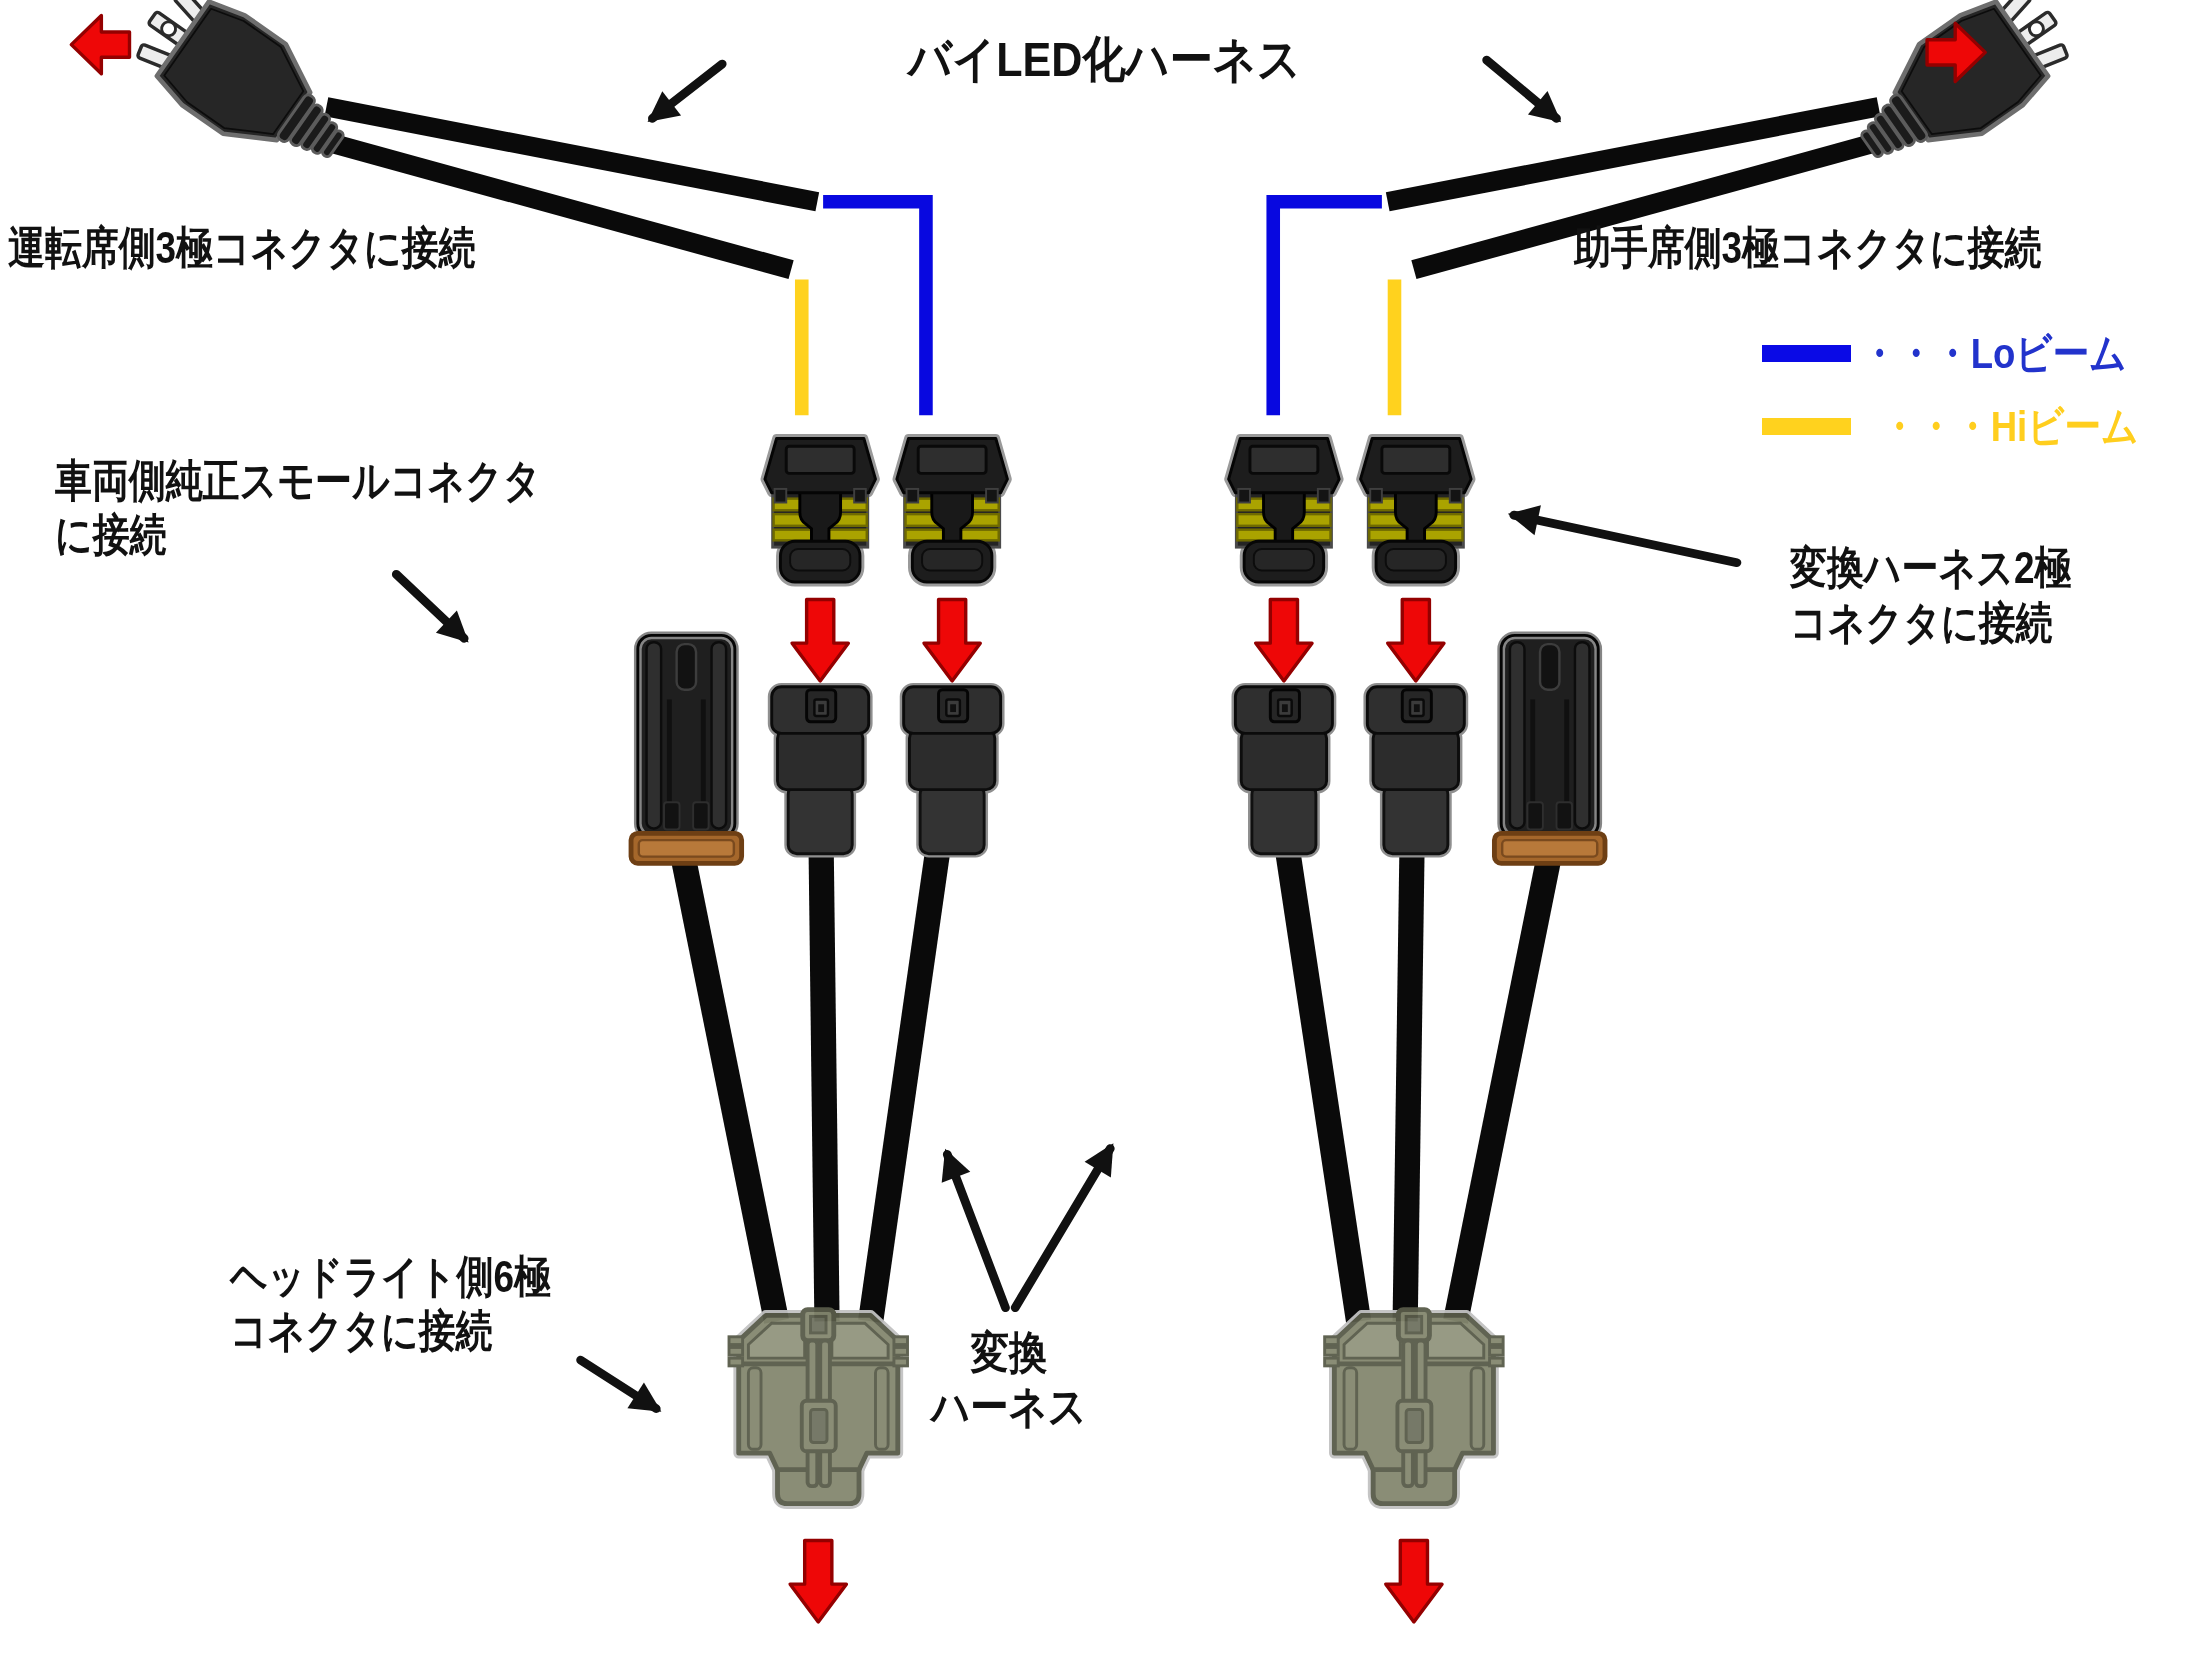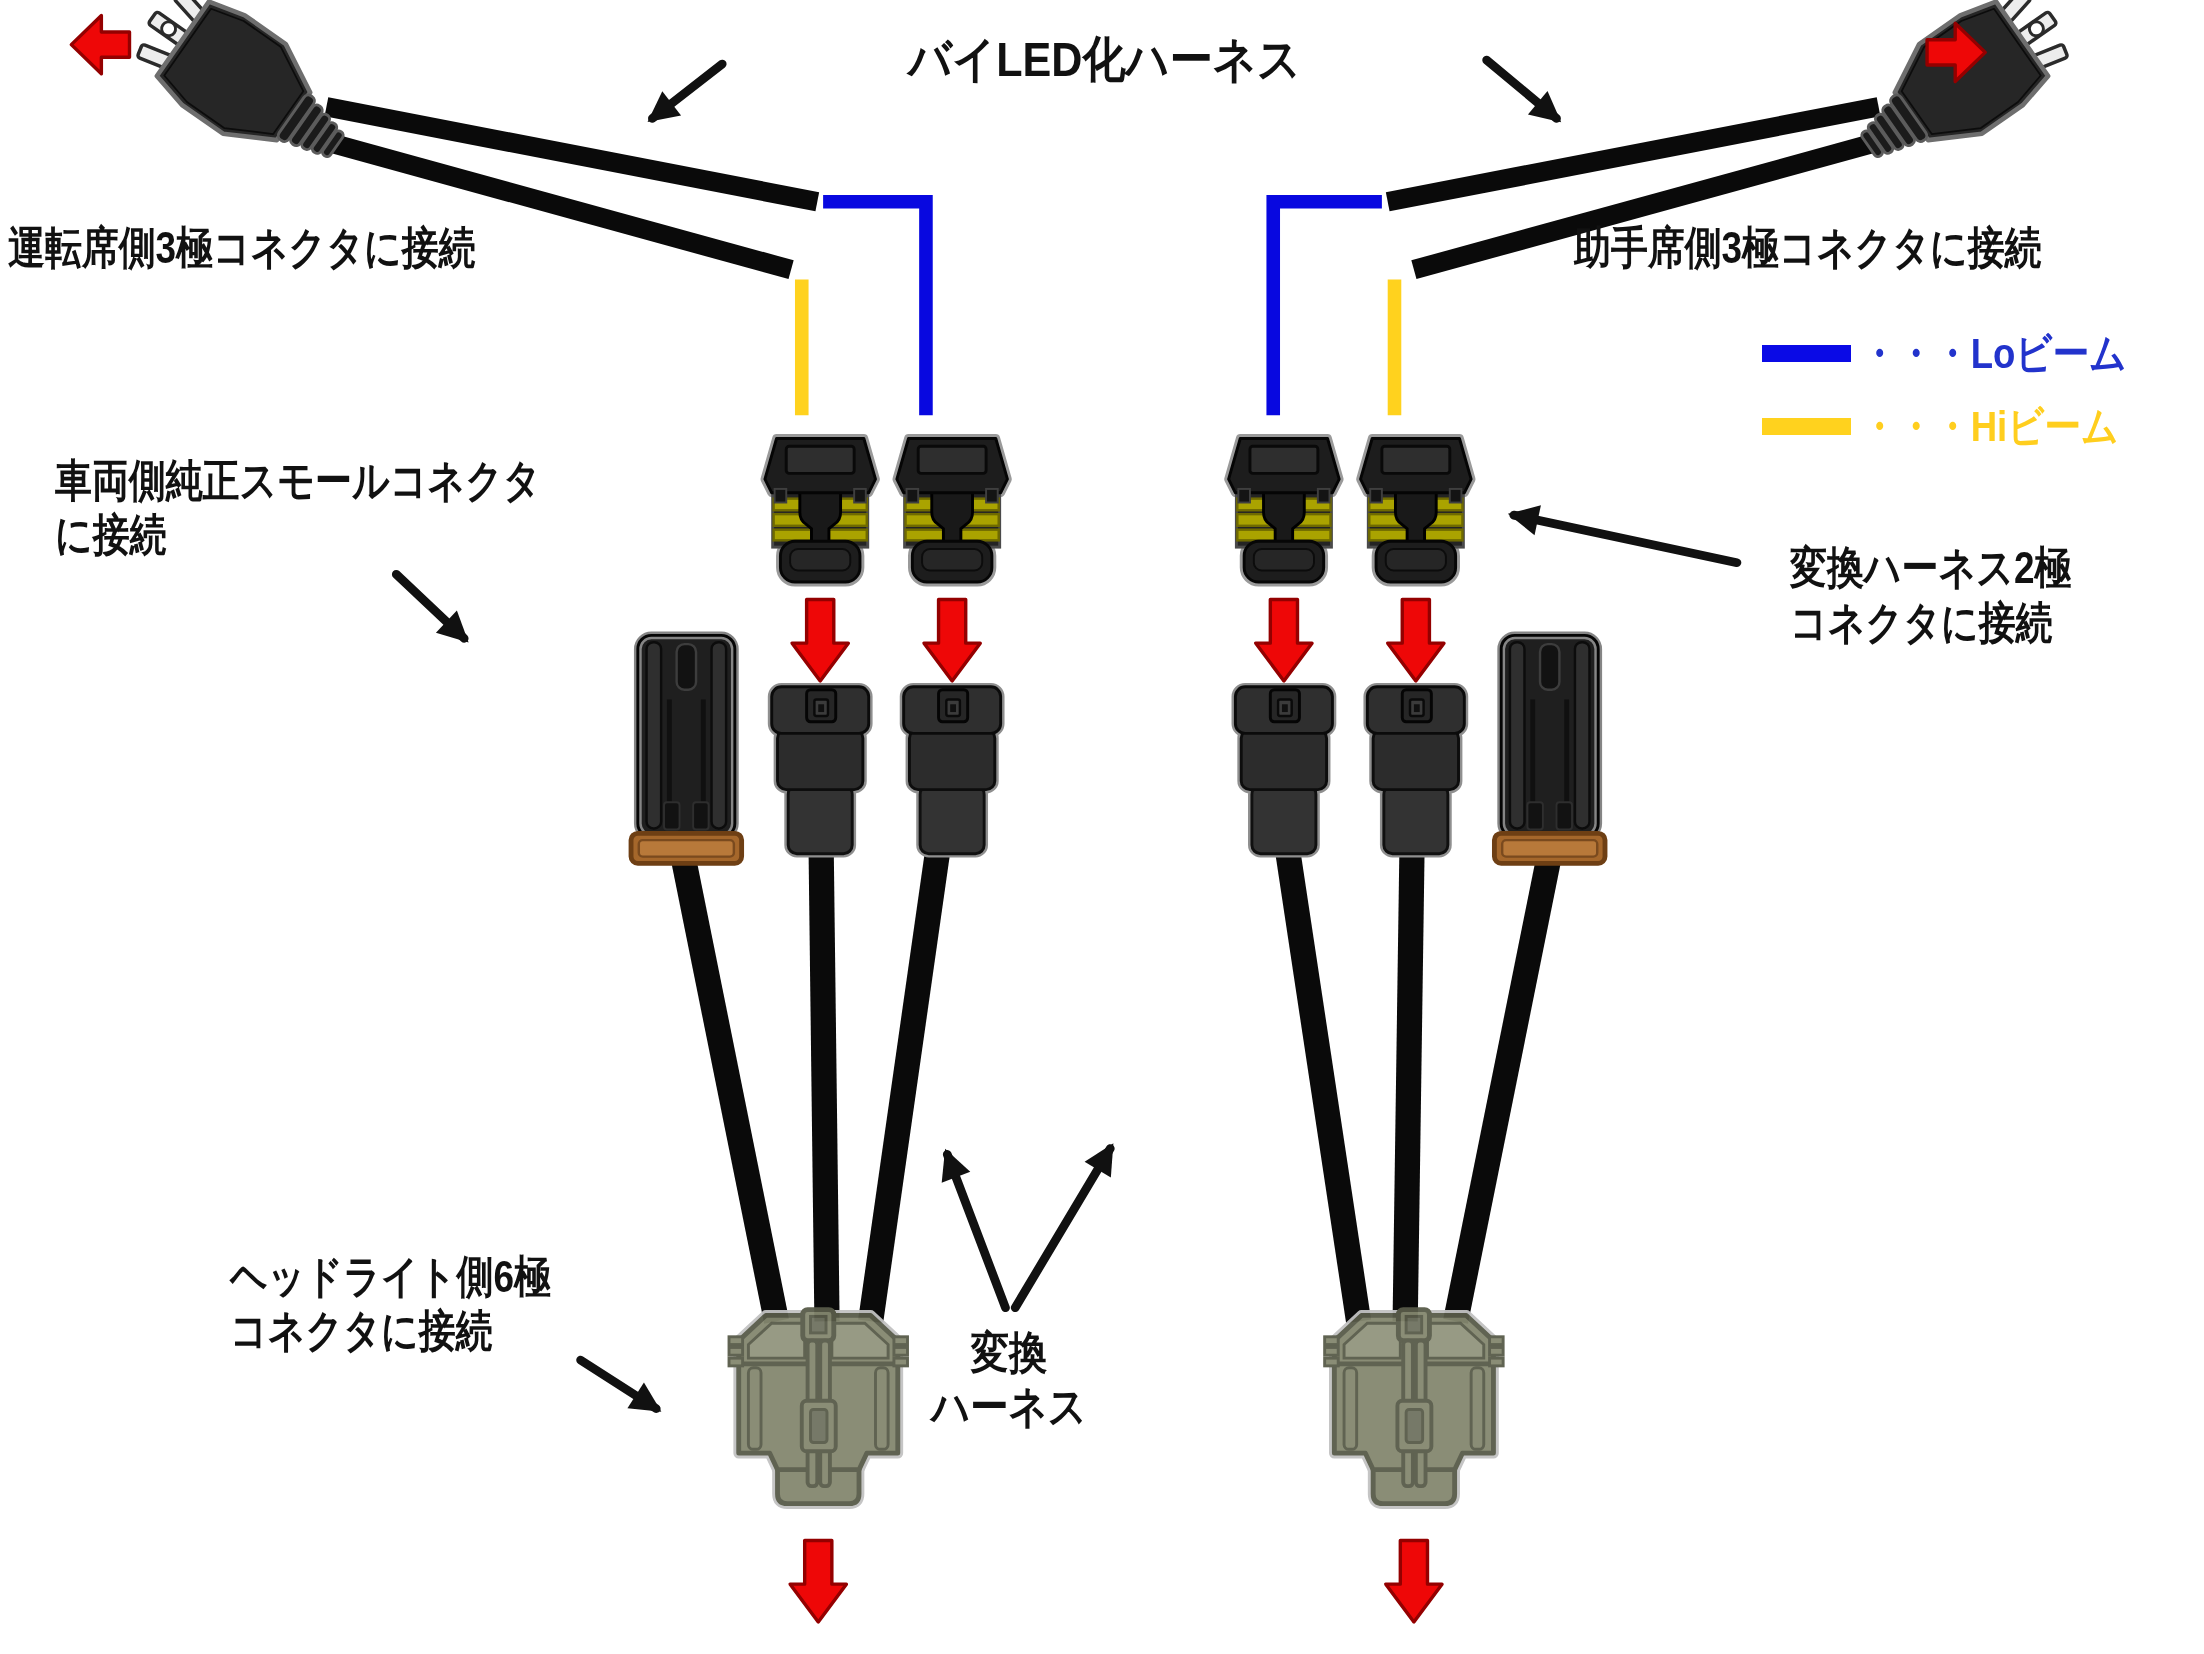--- a/index.html
+++ b/index.html
@@ -222,20 +222,20 @@
   <div>
     <div class="jcenter" style="left:873px;width:272px;top:1326px;">変換</div>
     <div class="jcenter" style="left:873px;width:272px;top:1380px;">ハーネス</div>
   </div>
 
   <div>
     <div class="legend-row" style="left:1762px;top:330px;">
       <span class="legend-swatch sw-lo"></span>
       <span class="legend-text tx-lo">・・・Loビーム</span>
     </div>
-    <div class="legend-row" style="left:1762px;top:403px;">
+    <div class="legend-row" style="left:1762px;top:403px;gap:20px;">
       <span class="legend-swatch sw-hi"></span>
       <span class="legend-text tx-hi">・・・Hiビーム</span>
     </div>
   </div>
 
 </div>
 
 
 </body></html>

